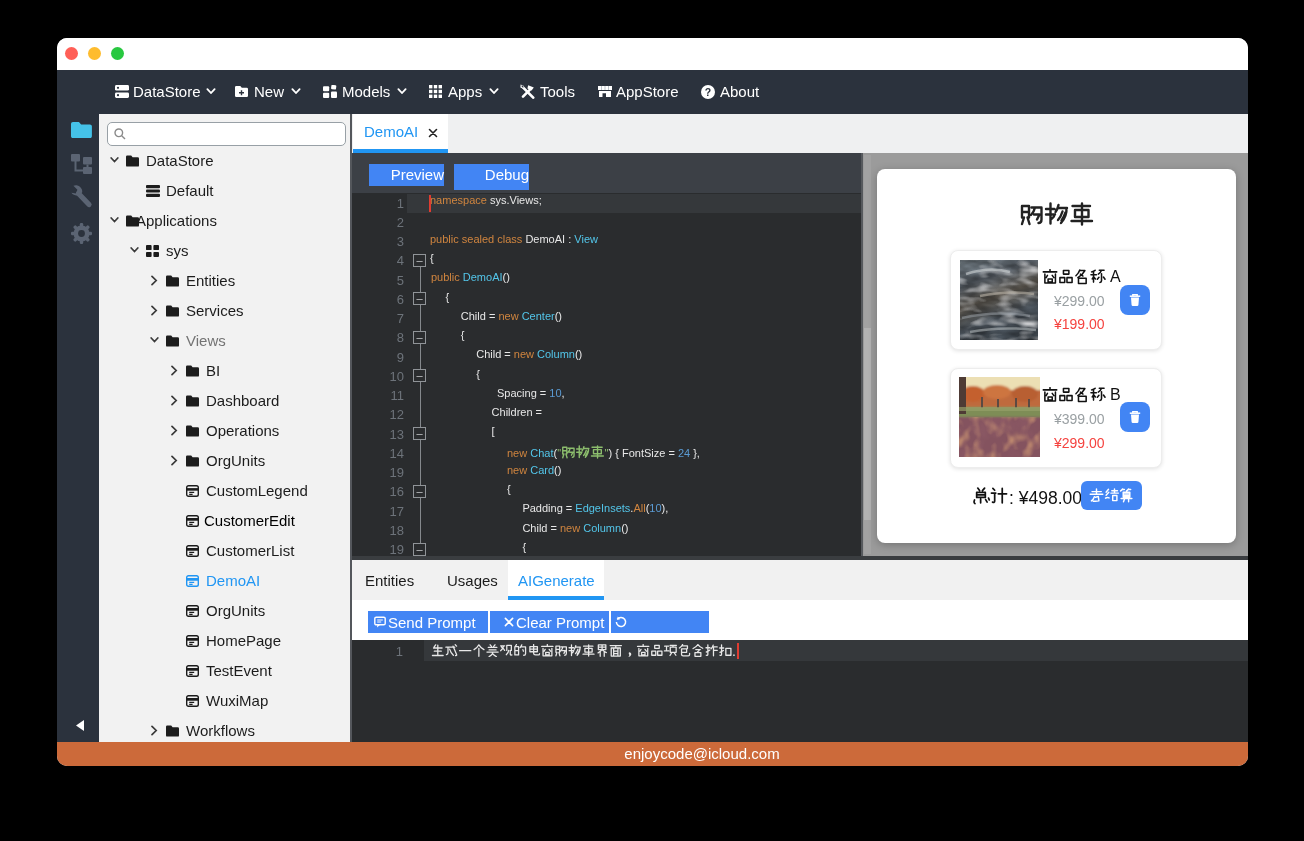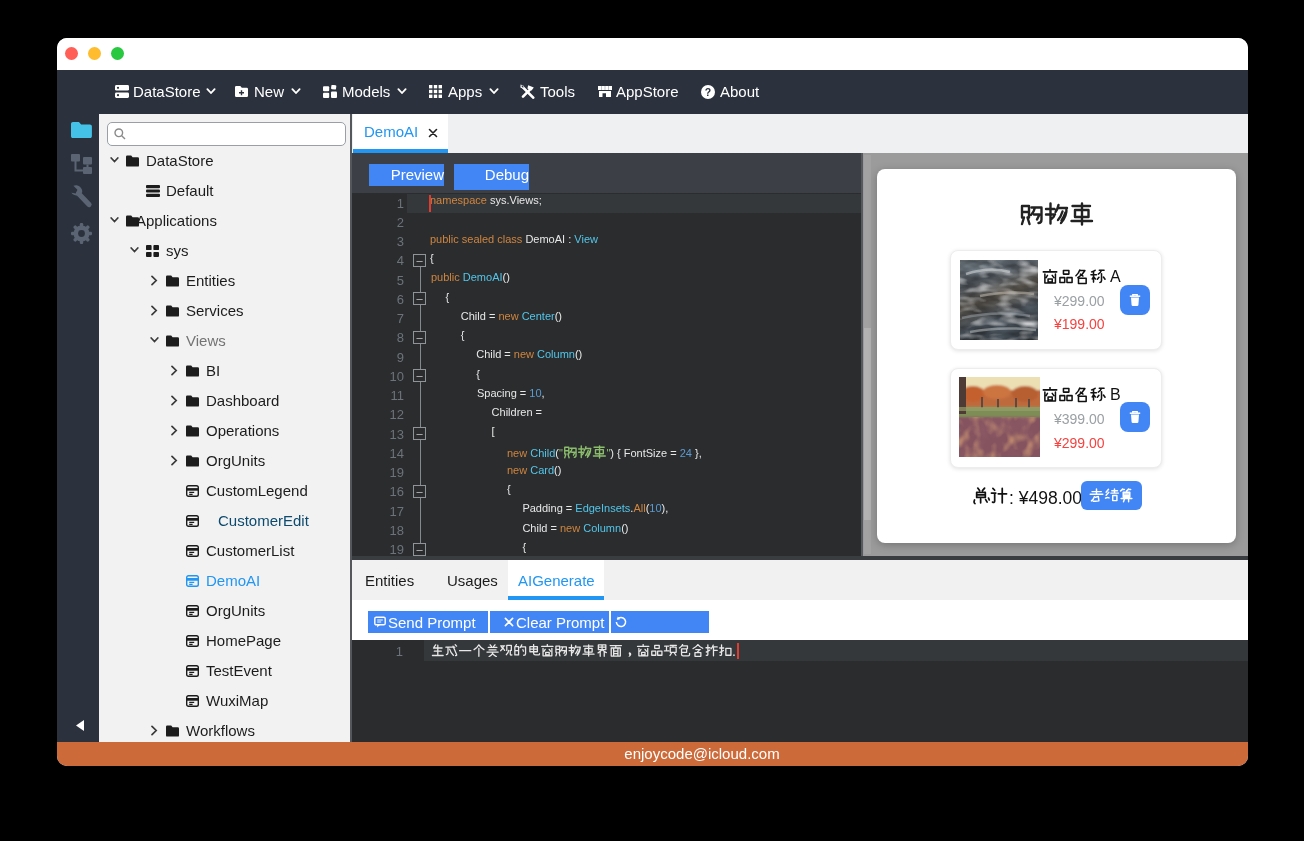--- a/index.html
+++ b/index.html
@@ -323,21 +323,21 @@
       <rect x=".7" y=".7" width="11.6" height="10.6" rx="1.8" fill="none" stroke="#1c1c1c" stroke-width="1.4"></rect>
       <path d="M1 4.4h11" stroke="#1c1c1c" stroke-width="2.6"></path>
       <path d="M3.2 7.3h5M3.2 9.3h3.4" stroke="#1c1c1c" stroke-width="1.3"></path>
     </svg>
 <div class="trow" style="left:149px;top:443.5px;color:#1c1c1c">CustomLegend</div>
 <svg class="ab" style="left:129px;top:477px" width="13" height="12" viewBox="0 0 13 12">
       <rect x=".7" y=".7" width="11.6" height="10.6" rx="1.8" fill="none" stroke="#1c1c1c" stroke-width="1.4"></rect>
       <path d="M1 4.4h11" stroke="#1c1c1c" stroke-width="2.6"></path>
       <path d="M3.2 7.3h5M3.2 9.3h3.4" stroke="#1c1c1c" stroke-width="1.3"></path>
     </svg>
-<div class="trow" style="left:161px;top:473.5px;color:#0c4a6e">CustomerEdit</div>
+<div class="trow" style="left:147px;top:473.5px;color:#000000">CustomerEdit</div>
 <svg class="ab" style="left:129px;top:507px" width="13" height="12" viewBox="0 0 13 12">
       <rect x=".7" y=".7" width="11.6" height="10.6" rx="1.8" fill="none" stroke="#1c1c1c" stroke-width="1.4"></rect>
       <path d="M1 4.4h11" stroke="#1c1c1c" stroke-width="2.6"></path>
       <path d="M3.2 7.3h5M3.2 9.3h3.4" stroke="#1c1c1c" stroke-width="1.3"></path>
     </svg>
 <div class="trow" style="left:149px;top:503.5px;color:#1c1c1c">CustomerList</div>
 <svg class="ab" style="left:129px;top:537px" width="13" height="12" viewBox="0 0 13 12">
       <rect x=".7" y=".7" width="11.6" height="10.6" rx="1.8" fill="none" stroke="#2196f3" stroke-width="1.4"></rect>
       <path d="M1 4.4h11" stroke="#2196f3" stroke-width="2.6"></path>
       <path d="M3.2 7.3h5M3.2 9.3h3.4" stroke="#2196f3" stroke-width="1.3"></path>
@@ -404,28 +404,28 @@
 <div class="code" style="left:403.8px;top:271.8px"><span>Child = </span><span class="k">new</span><span> </span><span class="ty">Center</span><span>()</span></div>
 <div class="ln" style="left:327px;top:292.4px">8</div>
 <div class="fold" style="left:356px;top:292.9px">–</div>
 <div class="code" style="left:403.8px;top:291.1px"><span>{</span></div>
 <div class="ln" style="left:327px;top:311.6px">9</div>
 <div class="code" style="left:419.2px;top:310.3px"><span>Child = </span><span class="k">new</span><span> </span><span class="ty">Column</span><span>()</span></div>
 <div class="ln" style="left:327px;top:330.9px">10</div>
 <div class="fold" style="left:356px;top:331.4px">–</div>
 <div class="code" style="left:419.2px;top:329.6px"><span>{</span></div>
 <div class="ln" style="left:327px;top:350.1px">11</div>
-<div class="code" style="left:420px;top:348.8px"><span>Spacing = </span><span class="nu">10</span><span>,</span></div>
+<div class="code" style="left:440px;top:348.8px"><span>Spacing = </span><span class="nu">10</span><span>,</span></div>
 <div class="ln" style="left:327px;top:369.3px">12</div>
 <div class="code" style="left:434.6px;top:368.0px"><span>Children =</span></div>
 <div class="ln" style="left:327px;top:388.6px">13</div>
 <div class="fold" style="left:356px;top:389.1px">–</div>
 <div class="code" style="left:434.6px;top:387.3px"><span>[</span></div>
 <div class="ln" style="left:327px;top:407.8px">14</div>
-<div class="code" style="left:450.0px;top:406.5px"><span class="k">new</span><span> </span><span class="ty">Child</span><span>(</span><span class="st">"</span><svg style="display:inline-block;vertical-align:-2.5px;color:#8cbd6d" width="43.5" height="14.5" viewBox="0 0 300 100">
+<div class="code" style="left:450.0px;top:406.5px"><span class="k">new</span><span> </span><span class="ty">Chat</span><span>(</span><span class="st">"</span><svg style="display:inline-block;vertical-align:-2.5px;color:#8cbd6d" width="43.5" height="14.5" viewBox="0 0 300 100">
         <use href="#g23" x="0"></use>
         <use href="#g12" x="100"></use>
         <use href="#g24" x="200"></use>
       </svg><span class="st">"</span><span>) { FontSize = </span><span class="nu">24</span><span> },</span></div>
 <div class="ln" style="left:327px;top:427.1px">19</div>
 <div class="code" style="left:450.0px;top:425.8px"><span class="k">new</span><span> </span><span class="ty">Card</span><span>()</span></div>
 <div class="ln" style="left:327px;top:446.3px">16</div>
 <div class="fold" style="left:356px;top:446.8px">–</div>
 <div class="code" style="left:450.0px;top:445.0px"><span>{</span></div>
 <div class="ln" style="left:327px;top:465.5px">17</div>

